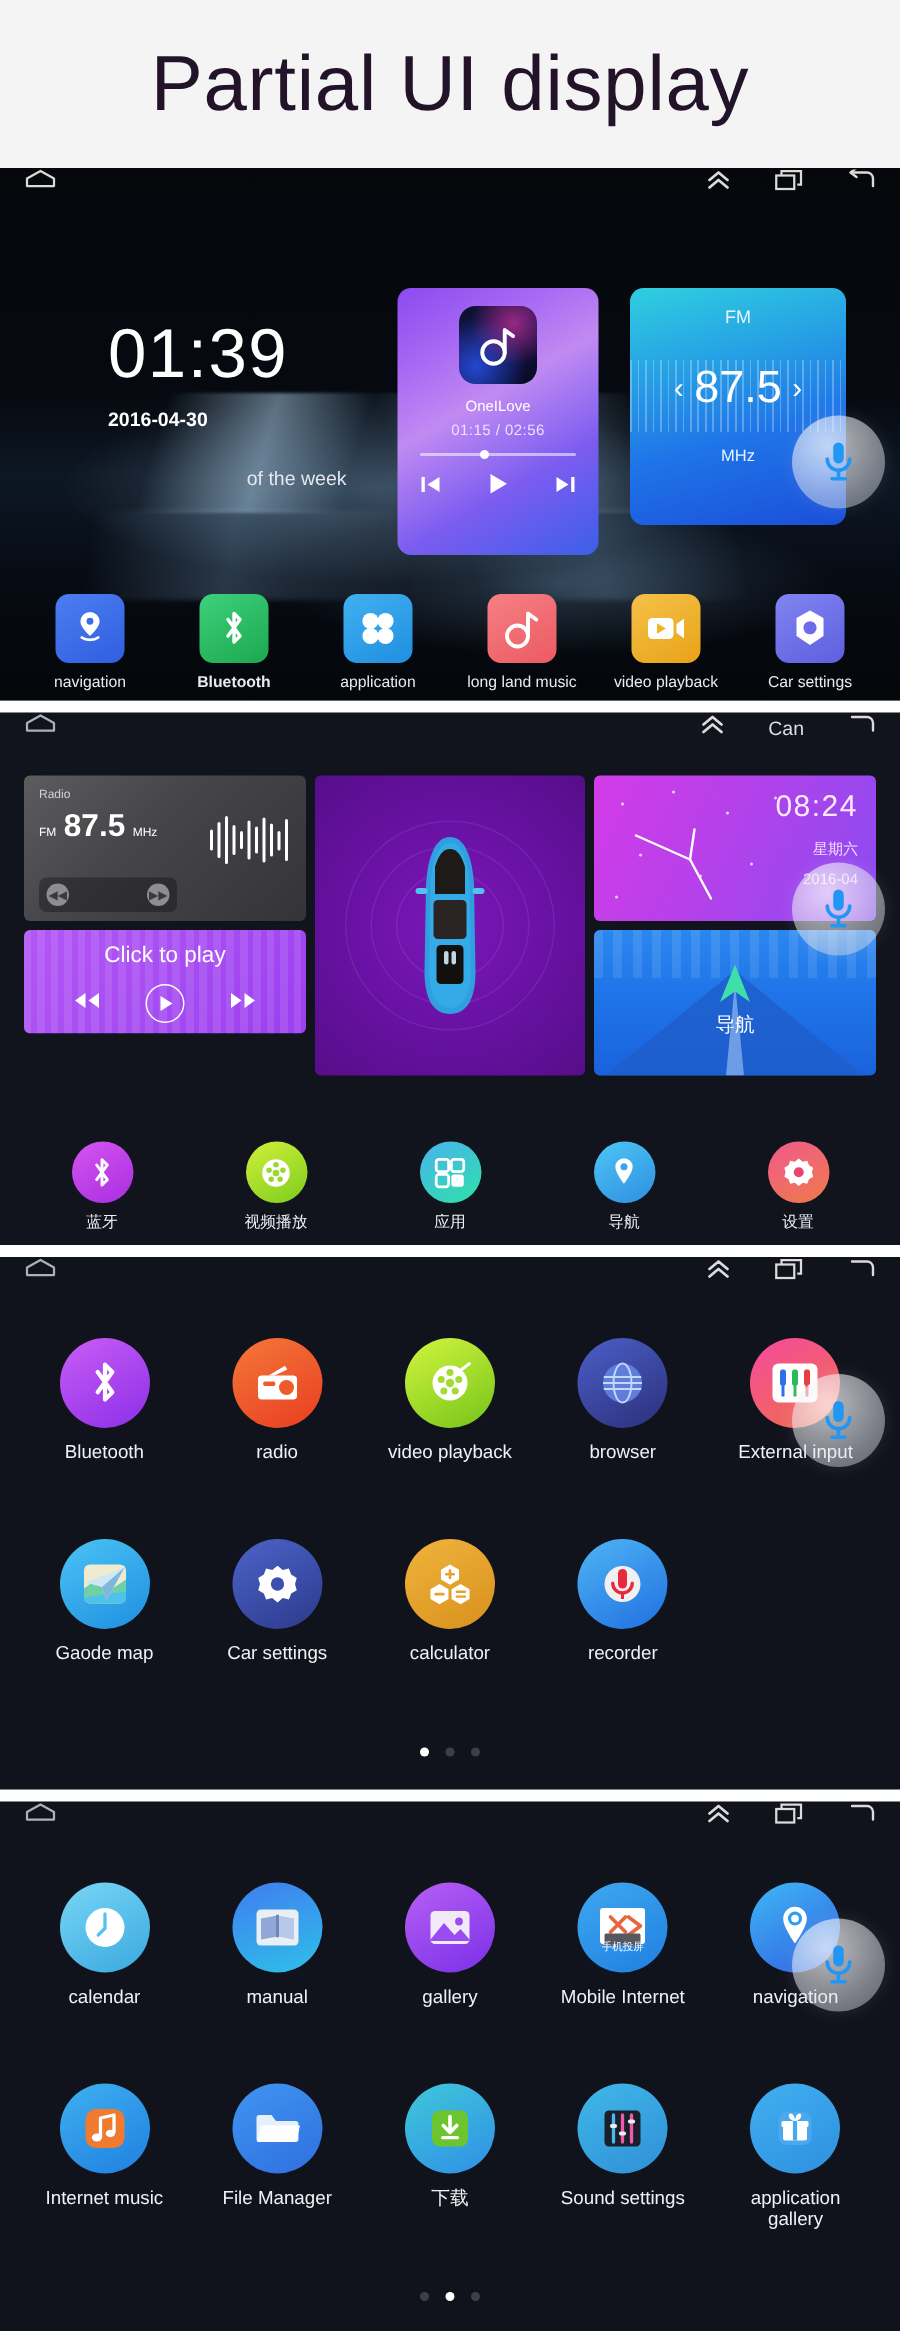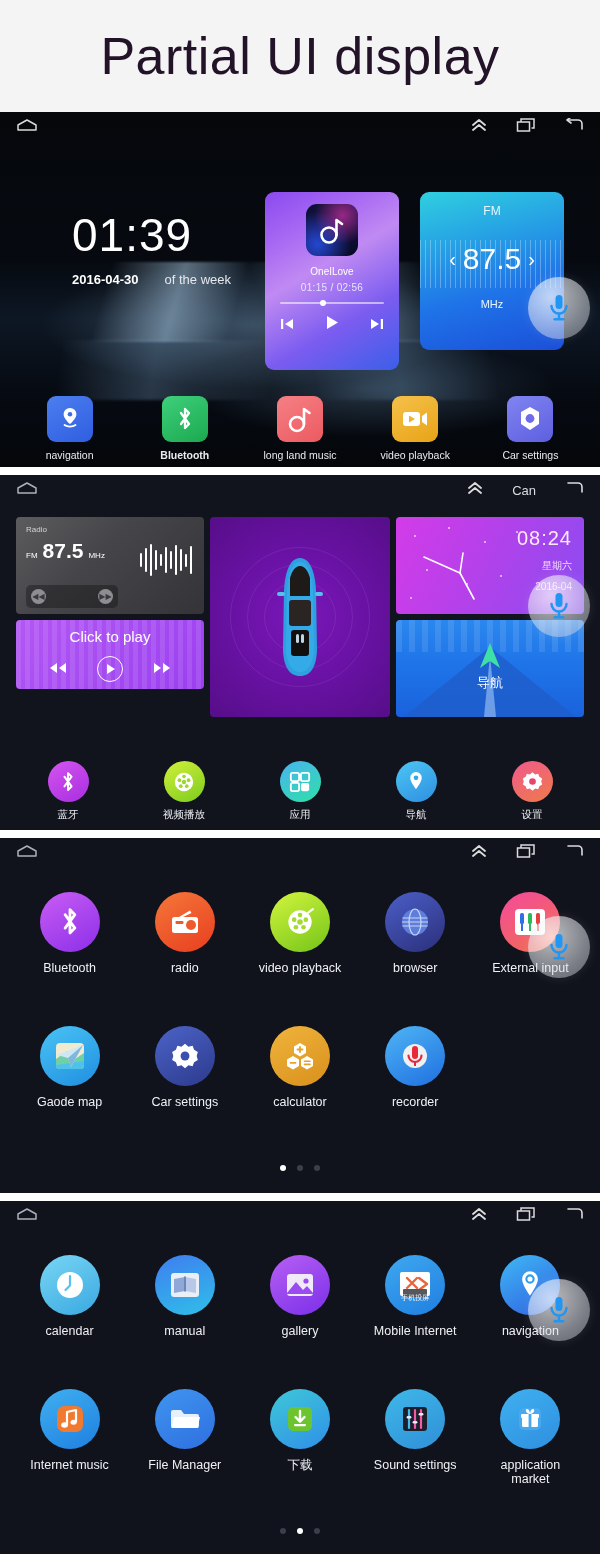--- a/index.html
+++ b/index.html
@@ -21,21 +21,21 @@
     position: relative;
     width: 600px;
     background: #0a0c14;
     overflow: hidden;
   }
   .sep { height: 8px; background: #ffffff; width: 600px; }
 
   
   .statusbar {
     position: absolute; top: 0; left: 0; right: 0; height: 30px;
-    display: flex; align-items: center; justify-content: space-between;
+    display: flex; align-items: flex-start; justify-content: space-between;
     padding: 0 16px; z-index: 20;
   }
   .sb-right { display: flex; align-items: center; gap: 28px; }
   .ic { opacity: .85; }
   .can-label { color: #dcdde2; font-size: 13px; }
 
   
   .mic-fab {
     position: absolute; width: 62px; height: 62px; border-radius: 50%;
     background: radial-gradient(circle at 38% 32%, rgba(255,255,255,.72), rgba(225,228,236,.52) 62%, rgba(200,205,215,.42));
@@ -63,21 +63,21 @@
   .s1-reflect {
     position: absolute; left: 0; right: 0; top: 228px; height: 60px;
     background:
       linear-gradient(98deg, rgba(0,0,0,0) 10%, rgba(120,160,195,.30) 26%, rgba(0,0,0,0) 46%),
       linear-gradient(78deg, rgba(0,0,0,0) 52%, rgba(115,155,190,.26) 66%, rgba(0,0,0,0) 82%);
     filter: blur(1.6px);
   }
   .clock-block { position: absolute; left: 72px; top: 100px; color: #fff; }
   .clock-time { font-size: 46px; font-weight: 300; letter-spacing: 1px; line-height: 1; }
   .clock-sub { display: flex; gap: 26px; margin-top: 14px; font-size: 13px; font-weight: 600; }
-  .clock-week { font-weight: 400; color: #e6e8ee; }
+  .clock-week { font-weight: 400; color: #e6e8ee; margin-top: 39px; }
 
   .w-music {
     position: absolute; left: 265px; top: 80px; width: 134px; height: 178px;
     border-radius: 9px;
     background: linear-gradient(150deg, #8a4af0 0%, #a768f3 22%, #c08af2 42%, #7b5cf0 70%, #3b5fe8 100%);
     display: flex; flex-direction: column; align-items: center; padding-top: 12px;
   }
   .album-art {
     width: 52px; height: 52px; border-radius: 11px;
     background:
@@ -327,20 +327,31 @@
       </div>
       <div class="d-lab">navigation</div>
     </div>
     <div class="d-item">
       <div class="tile" style="background:linear-gradient(150deg,#3fd07c,#1ba84f)">
         <svg width="18" height="26" viewBox="0 0 18 26">
             <path d="M5 7 L13 18 L9 22 L9 3 L13 7 L5 18" fill="none" stroke="#fff" stroke-width="2.3" stroke-linejoin="round" stroke-linecap="round"></path>
           </svg>
       </div>
       <div class="d-lab bold">Bluetooth</div>
+    </div>
+    <div class="d-item">
+      <div class="tile" style="background:linear-gradient(150deg,#41b0f0,#1f8fe0)">
+        <svg width="26" height="26" viewBox="0 0 26 26">
+            <circle cx="8" cy="8" r="5.4" fill="#fff"></circle>
+            <circle cx="18" cy="8" r="5.4" fill="#fff"></circle>
+            <circle cx="8" cy="18" r="5.4" fill="#fff"></circle>
+            <circle cx="18" cy="18" r="5.4" fill="#fff"></circle>
+          </svg>
+      </div>
+      <div class="d-lab">application</div>
     </div>
     <div class="d-item">
       <div class="tile" style="background:linear-gradient(150deg,#f58084,#ec5a62)">
         <svg width="24" height="28" viewBox="0 0 24 28">
             <circle cx="9" cy="19" r="7" fill="none" stroke="#fff" stroke-width="2.6"></circle>
             <path d="M16 19 L16 4 L21.5 8" fill="none" stroke="#fff" stroke-width="2.6" stroke-linecap="round" stroke-linejoin="round"></path>
           </svg>
       </div>
       <div class="d-lab">long land music</div>
     </div>
@@ -841,21 +852,21 @@
       <div class="app-ic" style="background:linear-gradient(150deg,#3fb0f0,#2f8fe0)">
         <svg width="30" height="30" viewBox="0 0 30 30">
             <rect x="4" y="4" width="22" height="22" rx="5" fill="#4aa8ef"></rect>
             <rect x="7" y="13" width="16" height="10" rx="1.5" fill="#fff"></rect>
             <rect x="6" y="10" width="18" height="4" rx="1" fill="#fff"></rect>
             <rect x="13.6" y="10" width="2.8" height="13" fill="#4aa8ef"></rect>
             <path d="M15 10 C11 10 9.5 5 12 5 C14 5 15 8 15 10 Z" fill="#fff"></path>
             <path d="M15 10 C19 10 20.5 5 18 5 C16 5 15 8 15 10 Z" fill="#fff"></path>
           </svg>
       </div>
-      <div class="app-lab">application market</div>
+      <div class="app-lab">application gallery</div>
     </div>
   </div>
 
   <div class="mic-fab" style="right:10px; top:78px;">
     <svg width="24" height="30" viewBox="0 0 24 30">
         <rect x="8.5" y="2" width="7" height="14" rx="3.5" fill="#2196f3"></rect>
         <path d="M4.5 13 A7.5 7.5 0 0 0 19.5 13" fill="none" stroke="#2196f3" stroke-width="2.4" stroke-linecap="round"></path>
         <rect x="10.8" y="20" width="2.4" height="5" fill="#2196f3"></rect>
         <rect x="6.5" y="25" width="11" height="2.4" rx="1.2" fill="#2196f3"></rect>
       </svg>

